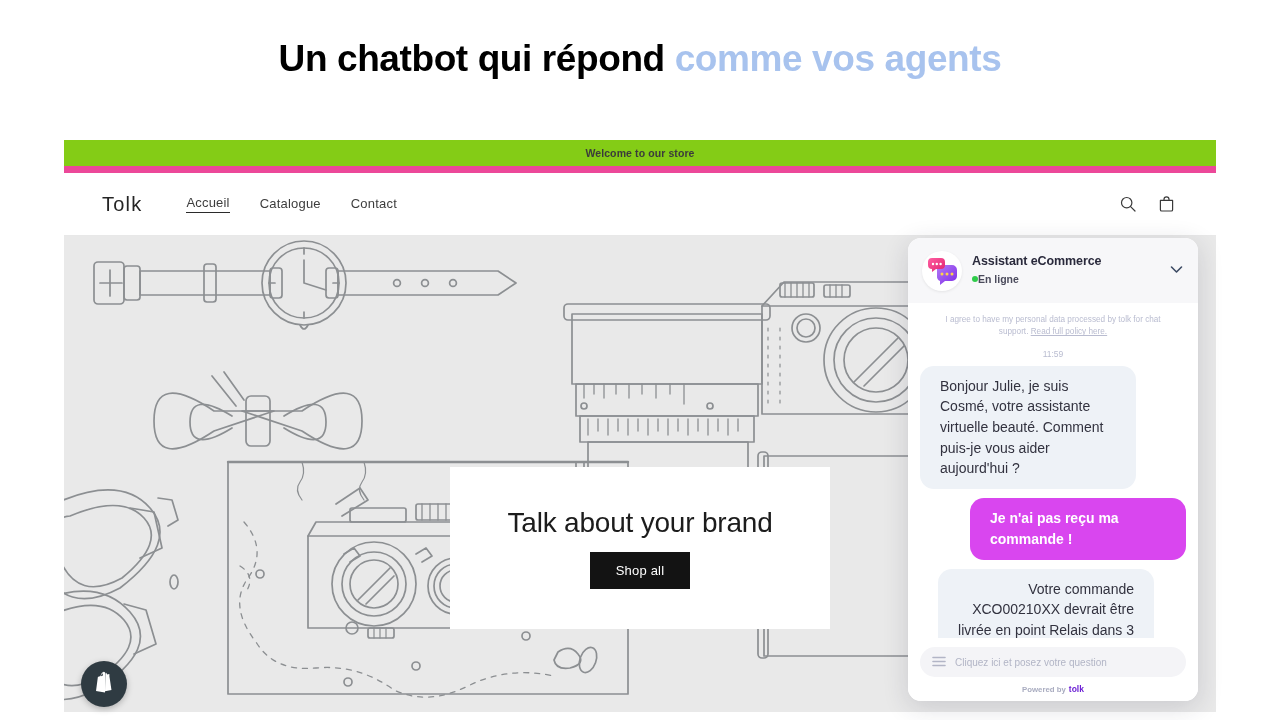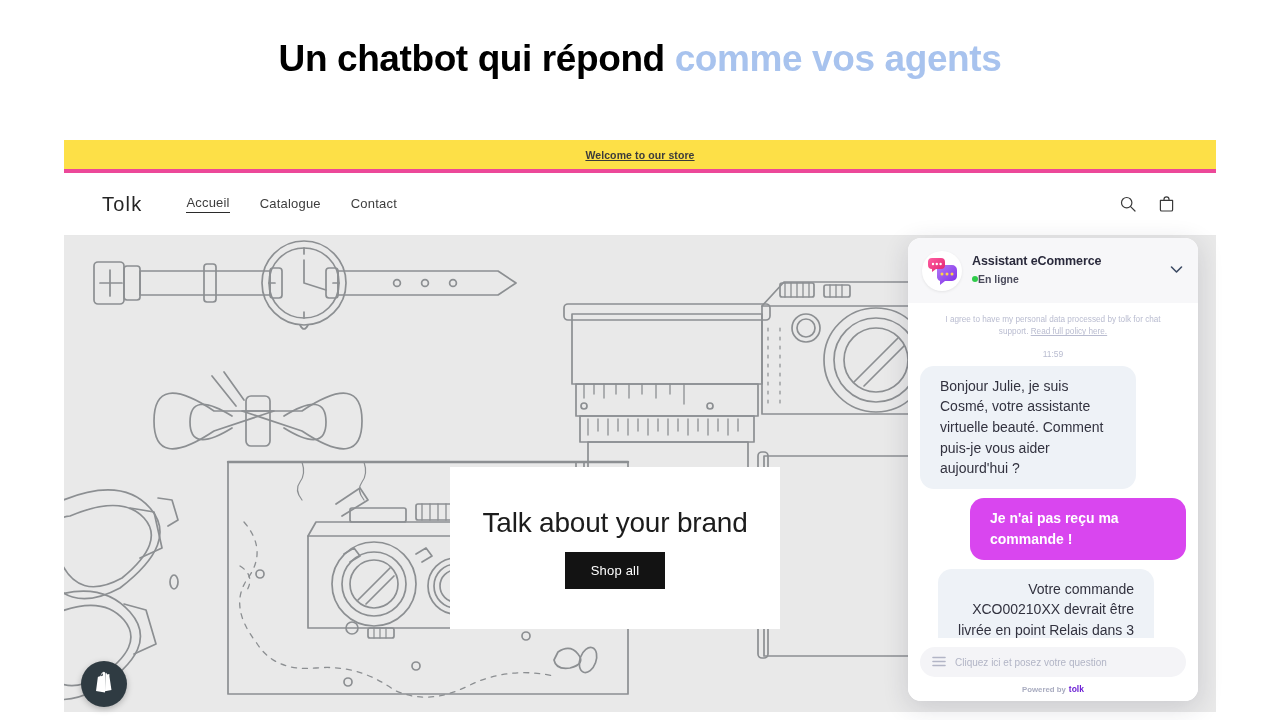--- a/index.html
+++ b/index.html
@@ -27,23 +27,22 @@
     position: absolute; left: 64px; top: 140px;
     width: 1152px; height: 573px;
     background: #ffffff;
     overflow: hidden;
   }
   .announce {
     height: 33px; width: 100%;
     display: flex; align-items: center; justify-content: center;
     font-size: 10.5px; color: #3b3b3b; font-weight: bold;
     letter-spacing: 0.1px;
-    border-bottom: 4px solid #ec4899;
-    background: #fde047;
-    text-decoration: underline;
+    border-bottom: 7px solid #ec4899;
+    background: #84cc16;
   }
   .navbar {
     height: 63px; width: 100%;
     display: flex; align-items: center;
     padding: 0 40px 0 38px;
     border-bottom: 1px solid #e8e8e8;
     background: #fff;
   }
   .brand {
     font-size: 20px; color: #252525; font-weight: 400;
@@ -61,21 +60,21 @@
   
   .hero {
     position: relative; width: 100%; height: 476px;
     background: #e9e9e9; overflow: hidden;
   }
   .hero-art { position: absolute; inset: 0; }
   .hero-art svg { width: 100%; height: 100%; display: block; }
 
   .hero-card {
     position: absolute; left: 386px; top: 231px;
-    width: 330px; height: 162px;
+    width: 380px; height: 162px;
     background: #ffffff;
     display: flex; flex-direction: column;
     align-items: center; justify-content: center;
     gap: 13px;
   }
   .hero-title {
     font-size: 28px; color: #1c1c1c; font-weight: 400;
     letter-spacing: -0.2px;
   }
   .shop-btn {

